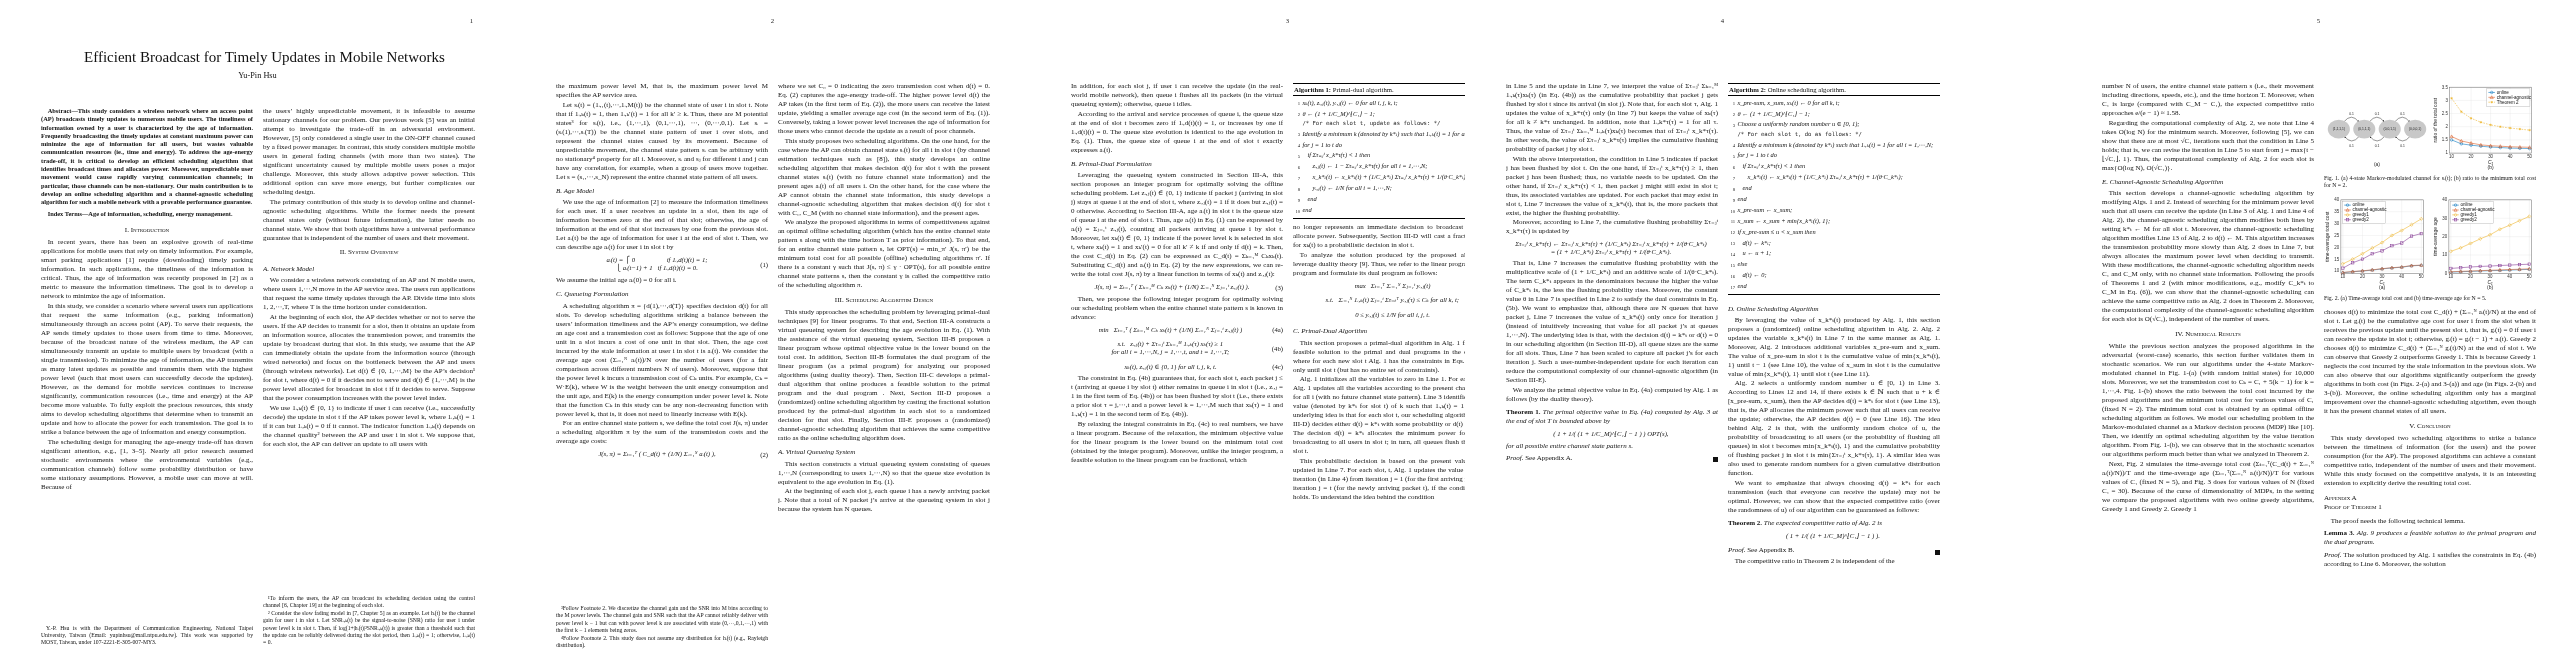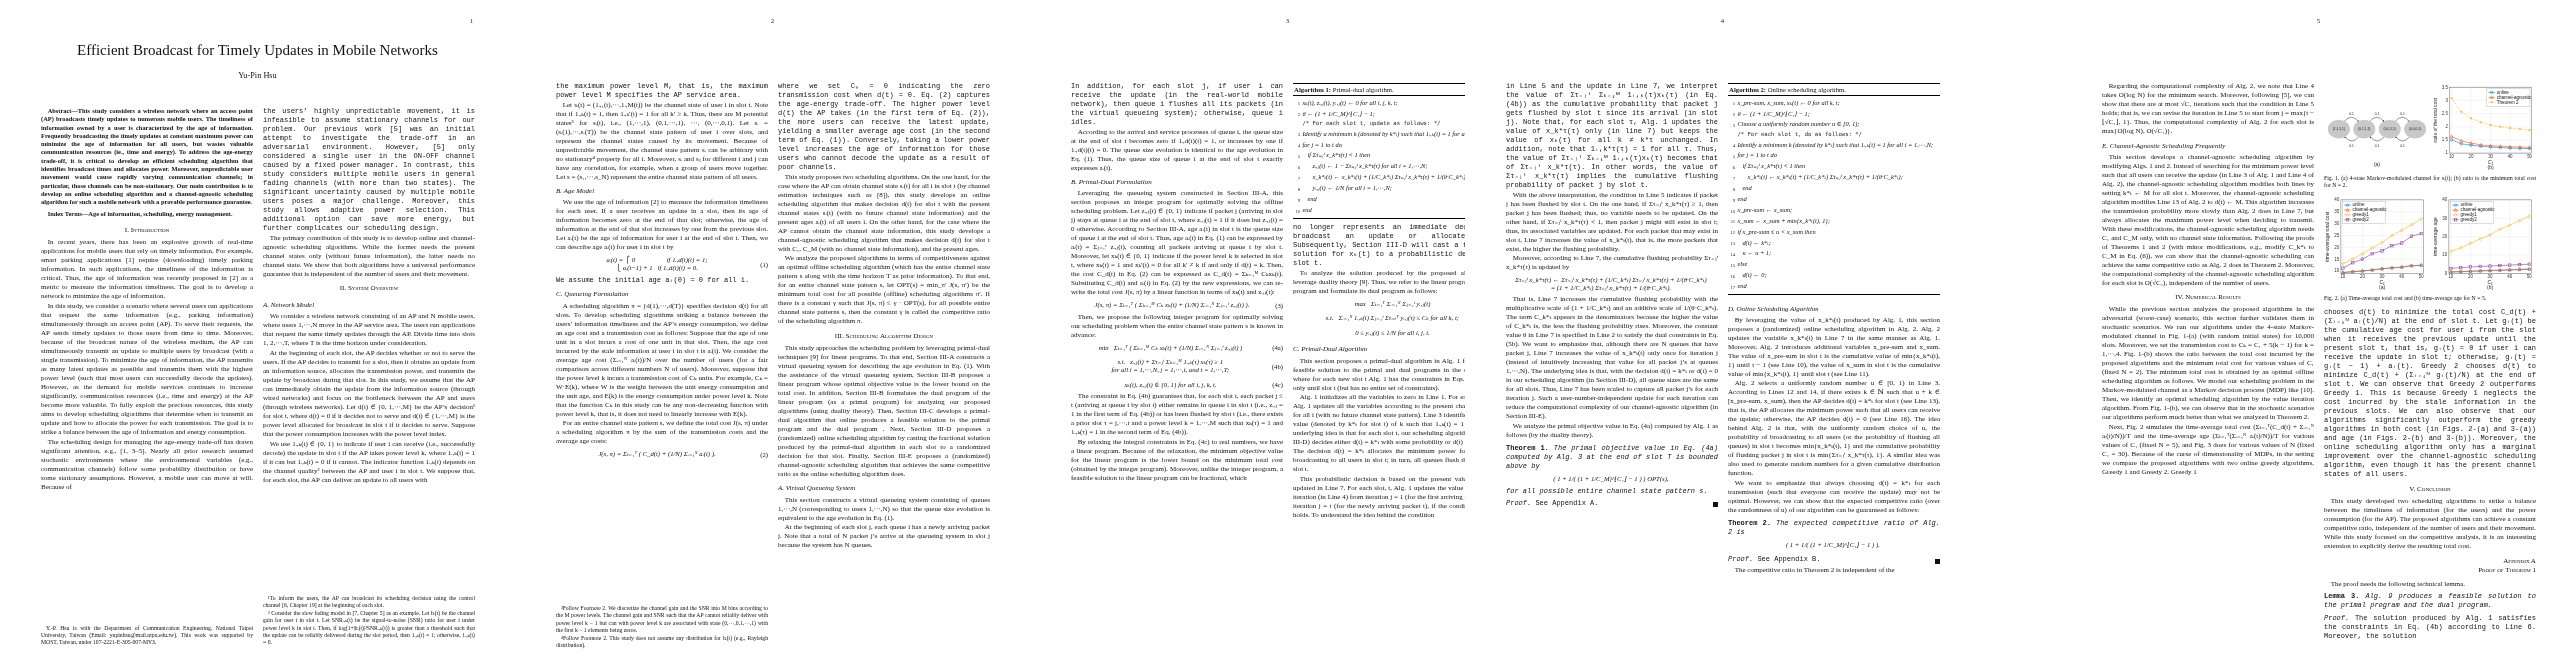--- a/index.html
+++ b/index.html
@@ -3,28 +3,28 @@
 <meta charset="utf-8">
 <title>arXiv paper</title>
 <style>
   html,body{margin:0;padding:0;background:#ffffff;}
   .canvas{position:relative;width:2576px;height:667px;background:#fff;overflow:hidden;
           font-family:"Liberation Serif","DejaVu Serif","DejaVu Sans",serif;color:#111;}
   .page{position:absolute;top:0;width:515px;height:667px;overflow:hidden;background:#fff;}
   .pagenum{position:absolute;top:16.7px;font-size:6.7px;color:#222;}
   .pagenum.center{left:0;right:0;text-align:center;}
   .pagenum.right{right:42px;}
-  .title{position:absolute;top:42px;left:0;width:100%;text-align:center;font-size:15px;font-weight:normal;margin:0;}
+  .title{position:absolute;top:42px;left:0;width:100%;text-align:center;font-size:15px;font-weight:normal;margin:7px;}
   .author{position:absolute;top:71px;left:0;width:100%;text-align:center;font-size:8.3px;}
   .cols{position:absolute;left:41px;width:435px;display:flex;gap:10px;}
   .cols.p1{top:107px;height:540px;}
   .cols.pn{top:82px;height:568px;}
   .col{width:212px;display:flex;flex-direction:column;overflow:hidden;}
   .para{font-size:7px;line-height:9px;text-align:justify;margin:0 0 0.6px 0;text-indent:6.7px;}
-  .noind{text-indent:0;font-family:Liberation Mono, monospace;}
+  .noind{text-indent:0;}
   .abstract{font-size:6.4px;line-height:8.3px;font-weight:bold;text-align:justify;margin:0 0 3.3px 0;text-indent:6.7px;}
   .sec-heading{font-variant:small-caps;text-align:center;font-size:7.1px;margin:5px 0 3.9px;}
   .subsec-heading{font-style:italic;font-size:7px;margin:5px 0 3.3px;}
   .eqrow{display:flex;align-items:center;margin:3.3px 0;font-size:6.7px;}
   .eqbody{flex:1;text-align:center;white-space:pre-line;font-style:italic;}
   .eqnum{font-style:normal;margin-left:2.2px;}
   .theorem{margin:3.3px 0 1.1px;}
   .theorem .lab{font-weight:bold;font-style:normal;}
   .theorem .txt{font-style:italic;}
   .proof{margin:2.8px 0 1.1px;display:flex;}
@@ -36,21 +36,21 @@
   .alg{border-top:1.1px solid #000;border-bottom:1.1px solid #000;margin:1.1px 0 4.4px;font-size:6.4px;}
   .alg-title{padding:1.7px 1.1px 2.2px;border-bottom:0.6px solid #000;font-size:6.7px;}
   .alg-title .b{font-weight:bold;}
   .alg-body{padding:1.7px 0 2.2px;}
   .alg-line{display:flex;line-height:9.2px;}
   .alg-num{width:7.2px;flex:none;font-size:4.7px;color:#222;text-align:right;margin-right:2.2px;padding-top:1.7px;}
   .alg-text{flex:1;font-style:italic;}
   .alg-comment .alg-text{font-family:"DejaVu Sans Mono",monospace;font-style:normal;font-size:5.6px;color:#222;}
   .figrow{display:flex;align-items:flex-end;justify-content:space-between;margin:1.1px 0 0 0;}
   .figcaption{font-size:5.8px;line-height:7.4px;text-align:justify;margin:2.8px 0 5.6px;}
-  .appendix-head{text-align:right;font-variant:small-caps;font-size:7.1px;line-height:9.4px;margin:5.6px 0 3.9px;}
+  .appendix-head{text-align:left;font-variant:small-caps;font-size:7.1px;line-height:9.4px;margin:5.6px 0 3.9px;}
   .tick{font-size:8px;fill:#333;font-family:"Liberation Sans","DejaVu Sans",sans-serif;}
   .axlab{font-size:9px;fill:#222;font-family:"Liberation Sans","DejaVu Sans",sans-serif;}
   .leg{font-size:8.2px;fill:#111;font-family:"Liberation Sans","DejaVu Sans",sans-serif;}
   .chainlab{font-size:6px;fill:#222;font-family:"Liberation Sans","DejaVu Sans",sans-serif;}
   .arxiv-stamp{position:absolute;left:40px;top:361px;transform:translate(-50%,-50%) rotate(-90deg);
                white-space:nowrap;font-size:20.6px;color:#7b7b7b;letter-spacing:0.6px;
                font-family:"Liberation Serif","DejaVu Serif",serif;}
 </style>
 </head>
 <body>
@@ -348,22 +348,23 @@
           </div>
           <p class="para">The competitive ratio in Theorem 2 is independent of the</p>
         </div>
     </div>
   </section>
 
   <section class="page" style="left:2061px">
     <div class="pagenum center">5</div>
     <div class="cols pn">
       <div class="col">
+          <p class="para noind">number N of users, the entire channel state pattern s (i.e., their movement including directions, speeds, etc.), and the time horizon T. Moreover, when C₁ is large (compared with C_M − C₁), the expected competitive ratio approaches e/(e − 1) ≈ 1.58.</p>
           <p class="para">Regarding the computational complexity of Alg. 2, we note that Line 4 takes O(log N) for the minimum search. Moreover, following [5], we can show that there are at most √C₁ iterations such that the condition in Line 5 holds; that is, we can revise the iteration in Line 5 to start from j = max{t − ⌊√C₁⌋, 1}. Thus, the computational complexity of Alg. 2 for each slot is max{O(log N), O(√C₁)}.</p>
-          <div class="subsec-heading">E. Channel-Agnostic Scheduling Frequently</div>
+          <div class="subsec-heading">E. Channel-Agnostic Scheduling Algorithm</div>
           <p class="para">This section develops a channel-agnostic scheduling algorithm by modifying Algs. 1 and 2. Instead of searching for the minimum power level such that all users can receive the update (in Line 3 of Alg. 1 and Line 4 of Alg. 2), the channel-agnostic scheduling algorithm modifies both lines by setting k*ₜ ← M for all slot t. Moreover, the channel-agnostic scheduling algorithm modifies Line 13 of Alg. 2 to d(t) ← M. This algorithm increases the transmission probability more slowly than Alg. 2 does in Line 7, but always allocates the maximum power level when deciding to transmit. With these modifications, the channel-agnostic scheduling algorithm needs C₁ and C_M only, with no channel state information. Following the proofs of Theorems 1 and 2 (with minor modifications, e.g., modify C_k*ₜ to C_M in Eq. (6)), we can show that the channel-agnostic scheduling can achieve the same competitive ratio as Alg. 2 does in Theorem 2. Moreover, the computational complexity of the channel-agnostic scheduling algorithm for each slot is O(√C₁), independent of the number of users.</p>
           <div class="sec-heading">IV. Numerical Results</div>
           <p class="para">While the previous section analyzes the proposed algorithms in the adversarial (worst-case) scenario, this section further validates them in stochastic scenarios. We run our algorithms under the 4-state Markov-modulated channel in Fig. 1-(a) (with random initial states) for 10,000 slots. Moreover, we set the transmission cost to Cₖ = C₁ + 5(k − 1) for k = 1,⋯,4. Fig. 1-(b) shows the ratio between the total cost incurred by the proposed algorithms and the minimum total cost for various values of C₁ (fixed N = 2). The minimum total cost is obtained by an optimal offline scheduling algorithm as follows. We model our scheduling problem in the Markov-modulated channel as a Markov decision process (MDP) like [10]. Then, we identify an optimal scheduling algorithm by the value iteration algorithm. From Fig. 1-(b), we can observe that in the stochastic scenarios our algorithms perform much better than what we analyzed in Theorem 2.</p>
           <p class="para">Next, Fig. 2 simulates the time-average total cost (Σₜ₌₁ᵀ(C_d(t) + Σᵢ₌₁ᴺ aᵢ(t)/N))/T and the time-average age (Σₜ₌₁ᵀ(Σᵢ₌₁ᴺ aᵢ(t)/N))/T for various values of C₁ (fixed N = 5), and Fig. 3 does for various values of N (fixed C₁ = 30). Because of the curse of dimensionality of MDPs, in the setting we compare the proposed algorithms with two online greedy algorithms, Greedy 1 and Greedy 2. Greedy 1</p>
         </div>
       <div class="col">
           <div class="figrow">
             <div><svg width="106" height="73" viewBox="0 0 190 132">
                 <defs>
                   <marker id="arrh" markerWidth="6" markerHeight="6" refX="4" refY="2" orient="auto">

